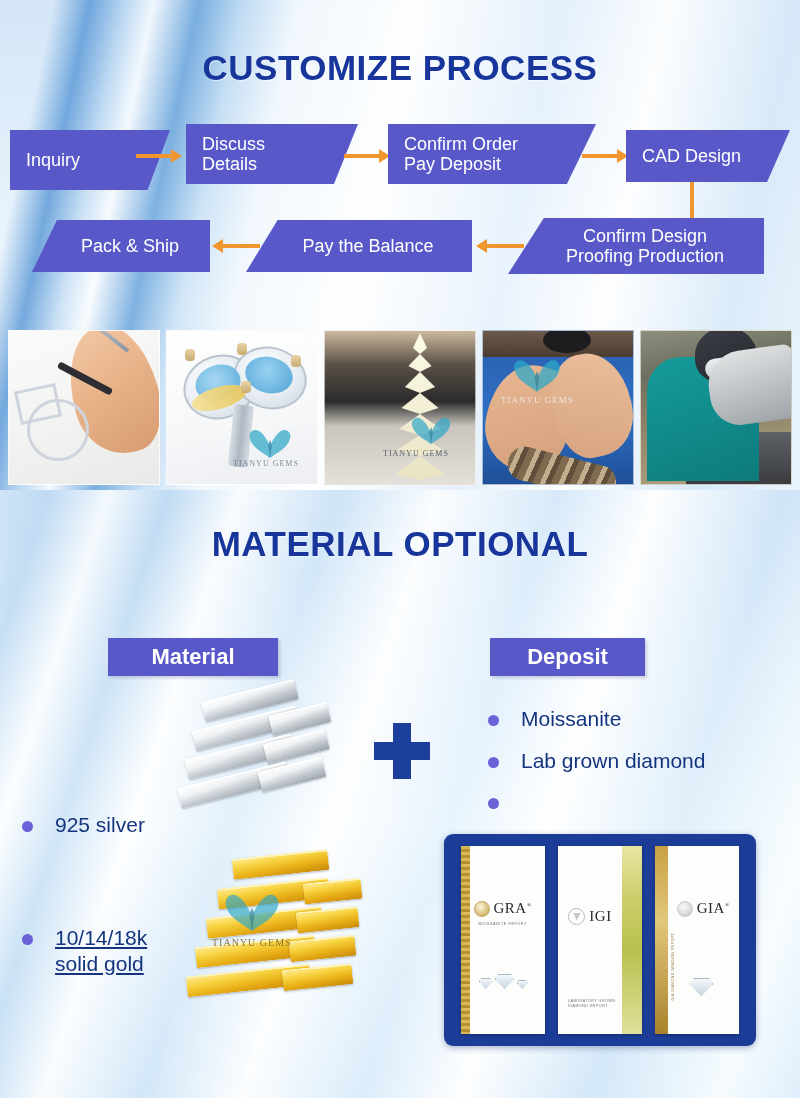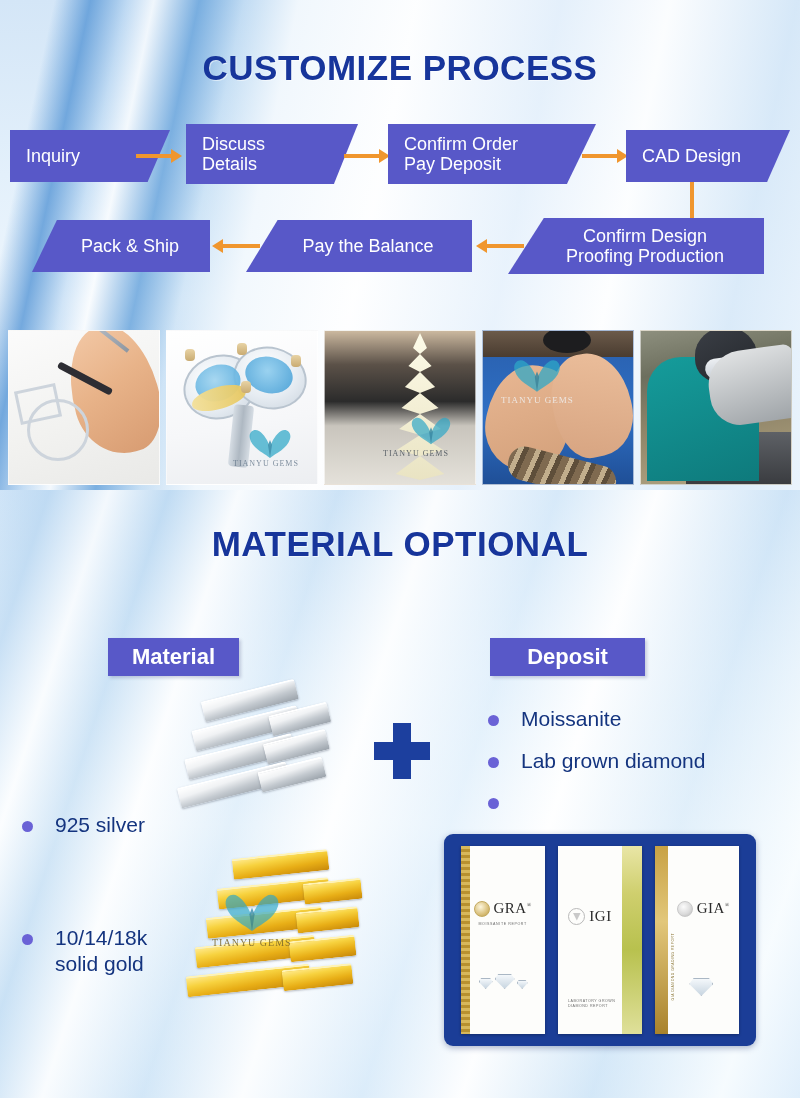--- a/index.html
+++ b/index.html
@@ -148,21 +148,21 @@
              background:linear-gradient(170deg,#e3e5e6,#9ea3a7); border-radius:34px 10px 8px 30px; transform:rotate(-8deg); }
   .mtable { position:absolute; right:0; bottom:0; width:70%; height:52px;
             background:linear-gradient(180deg,#5e6166,#3a3c40); }
 
   
   .badge {
     position:absolute; background:#5858c8; color:#fff; font-weight:bold; font-size:22px;
     display:flex; align-items:center; justify-content:center;
     box-shadow:2px 2px 3px rgba(70,80,130,0.25); z-index:6;
   }
-  #badge-material { left:108px; top:638px; width:131px; height:38px; }
+  #badge-material { left:108px; top:638px; width:170px; height:38px; }
   #badge-diamond  { left:490px; top:638px; width:155px; height:38px; }
 
   .bullet-row { display:flex; align-items:flex-start; gap:22px; }
   .dot { width:11px; height:11px; border-radius:50%; background:#6a62d6; flex:0 0 auto; margin-top:9px; }
   .bullet-text { color:#14347f; font-size:21px; line-height:1.22; }
 
   #diamond-list { position:absolute; left:488px; top:706px; width:290px; z-index:6; }
   #diamond-list .bullet-row { margin-bottom:16px; }
 
   #mat-925 { position:absolute; left:22px; top:812px; z-index:6; }
@@ -228,21 +228,21 @@
 
 <div id="bg">
   <div class="bg-top"></div>
   <div class="bg-bottom"></div>
 </div>
 
 <div class="section-title" id="title-customize">CUSTOMIZE PROCESS</div>
 
 <div id="flow">
 
-  <div class="node skew-r" style="left:10px; top:12px; width:160px; height:52px;">
+  <div class="node skew-r" style="left:10px; top:12px; width:160px; height:60px;">
     <span>Inquiry</span>
   </div>
   <div class="arrow-r" style="left:136px; top:36px; width:36px;"></div>
 
   <div class="node skew-r" style="left:186px; top:6px; width:172px; height:60px;">
     <div>
       <span>Discuss</span>
       <span>Details</span>
     </div>
   </div>
@@ -364,21 +364,21 @@
     <span class="dot"></span>
   </div>
 </div>
 
 <div class="bullet-row" id="mat-925">
   <span class="dot"></span>
   <span class="bullet-text">925 silver</span>
 </div>
 <div class="bullet-row" id="mat-gold">
   <span class="dot"></span>
-  <span class="bullet-text" style="white-space:pre-line;">10/14/18k
+  <span class="bullet-text" style="white-space:pre-line;text-decoration:underline;">10/14/18k
 solid gold</span>
 </div>
 
 <div id="bars">
 
   <div class="bar-wrap" style="left:4px; top:8px;">
     <div class="bar silver" style="left:46px;  top:0px;  width:96px;"></div>
     <div class="bar silver" style="left:30px;  top:26px; width:108px;"></div>
     <div class="bar silver" style="left:108px; top:30px; width:60px;"></div>
     <div class="bar silver" style="left:16px;  top:52px; width:110px;"></div>

